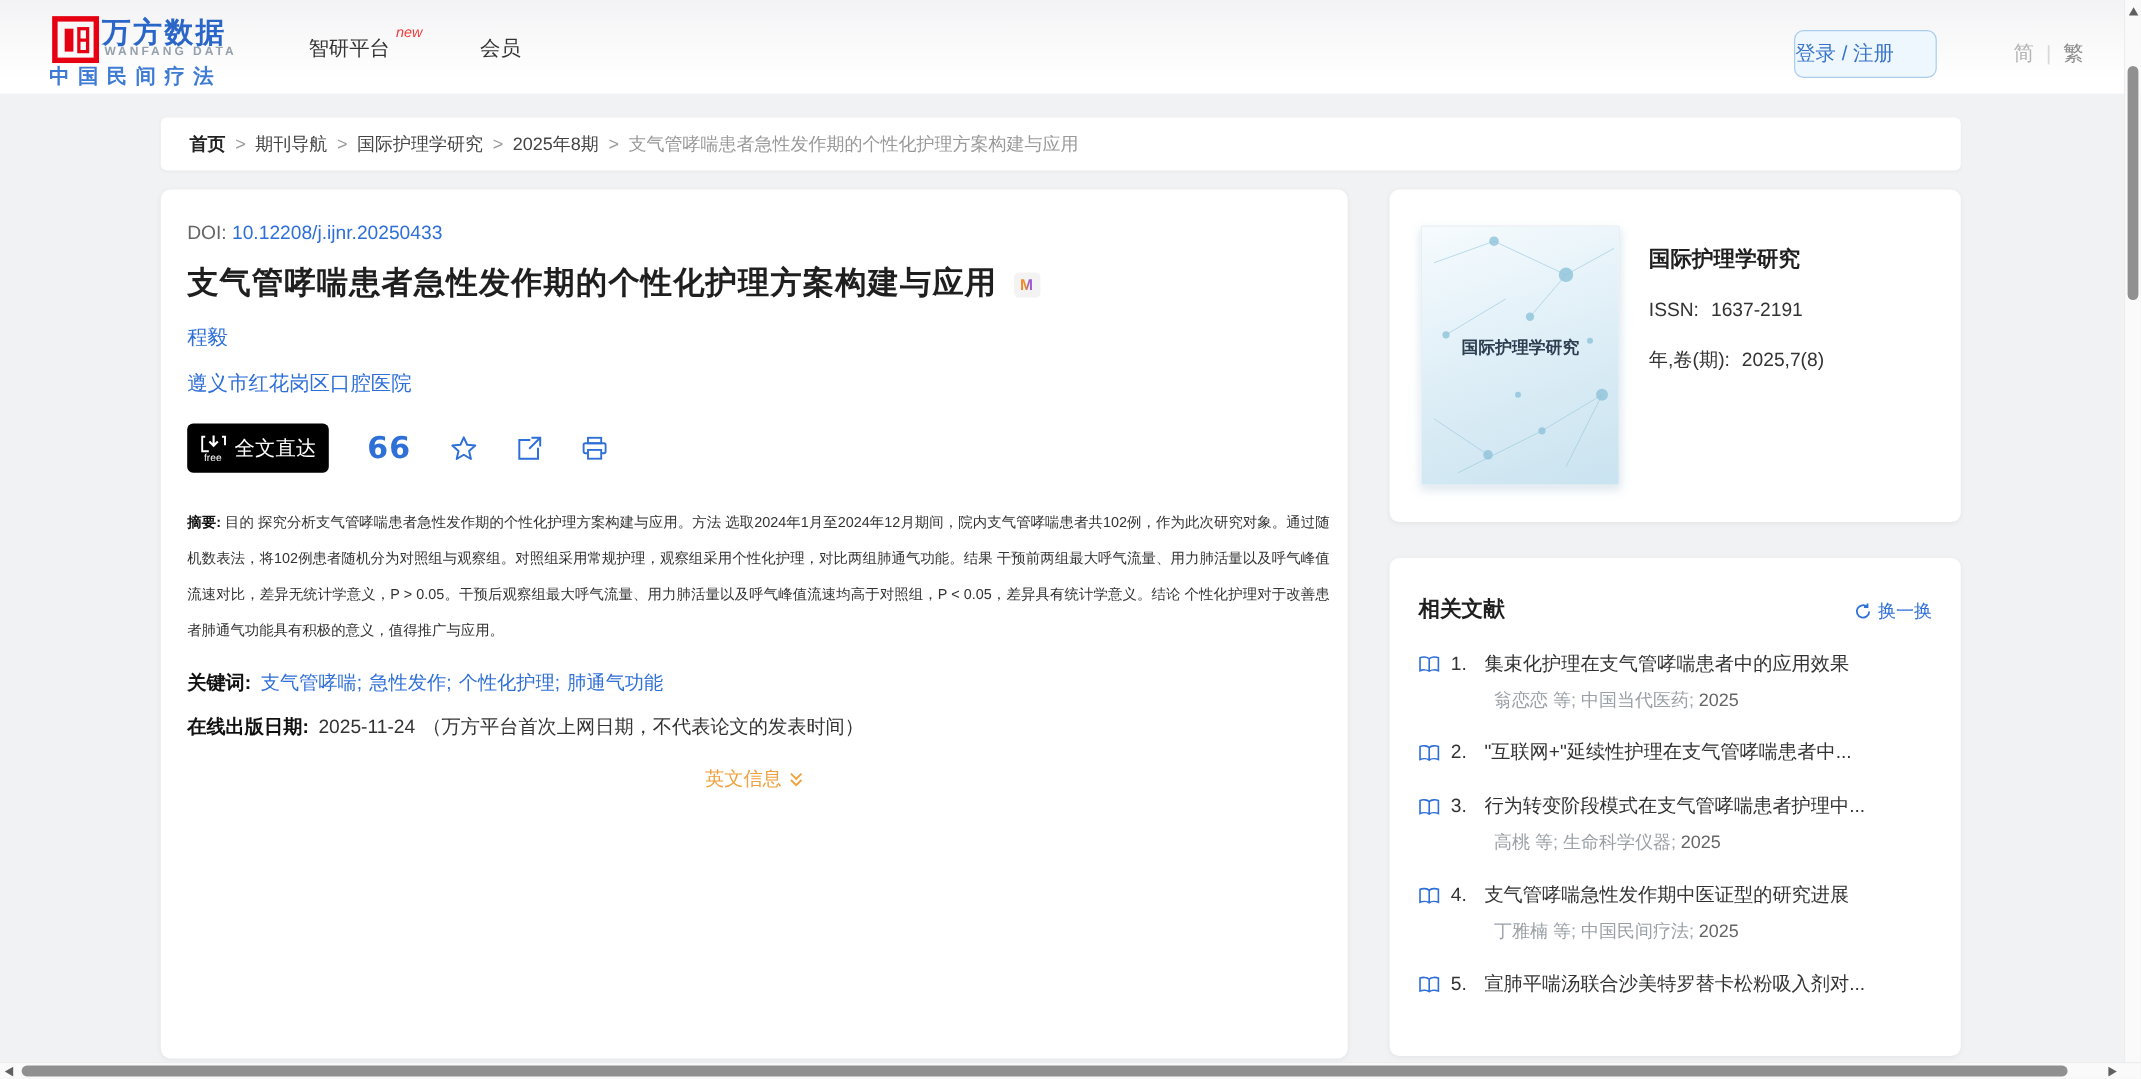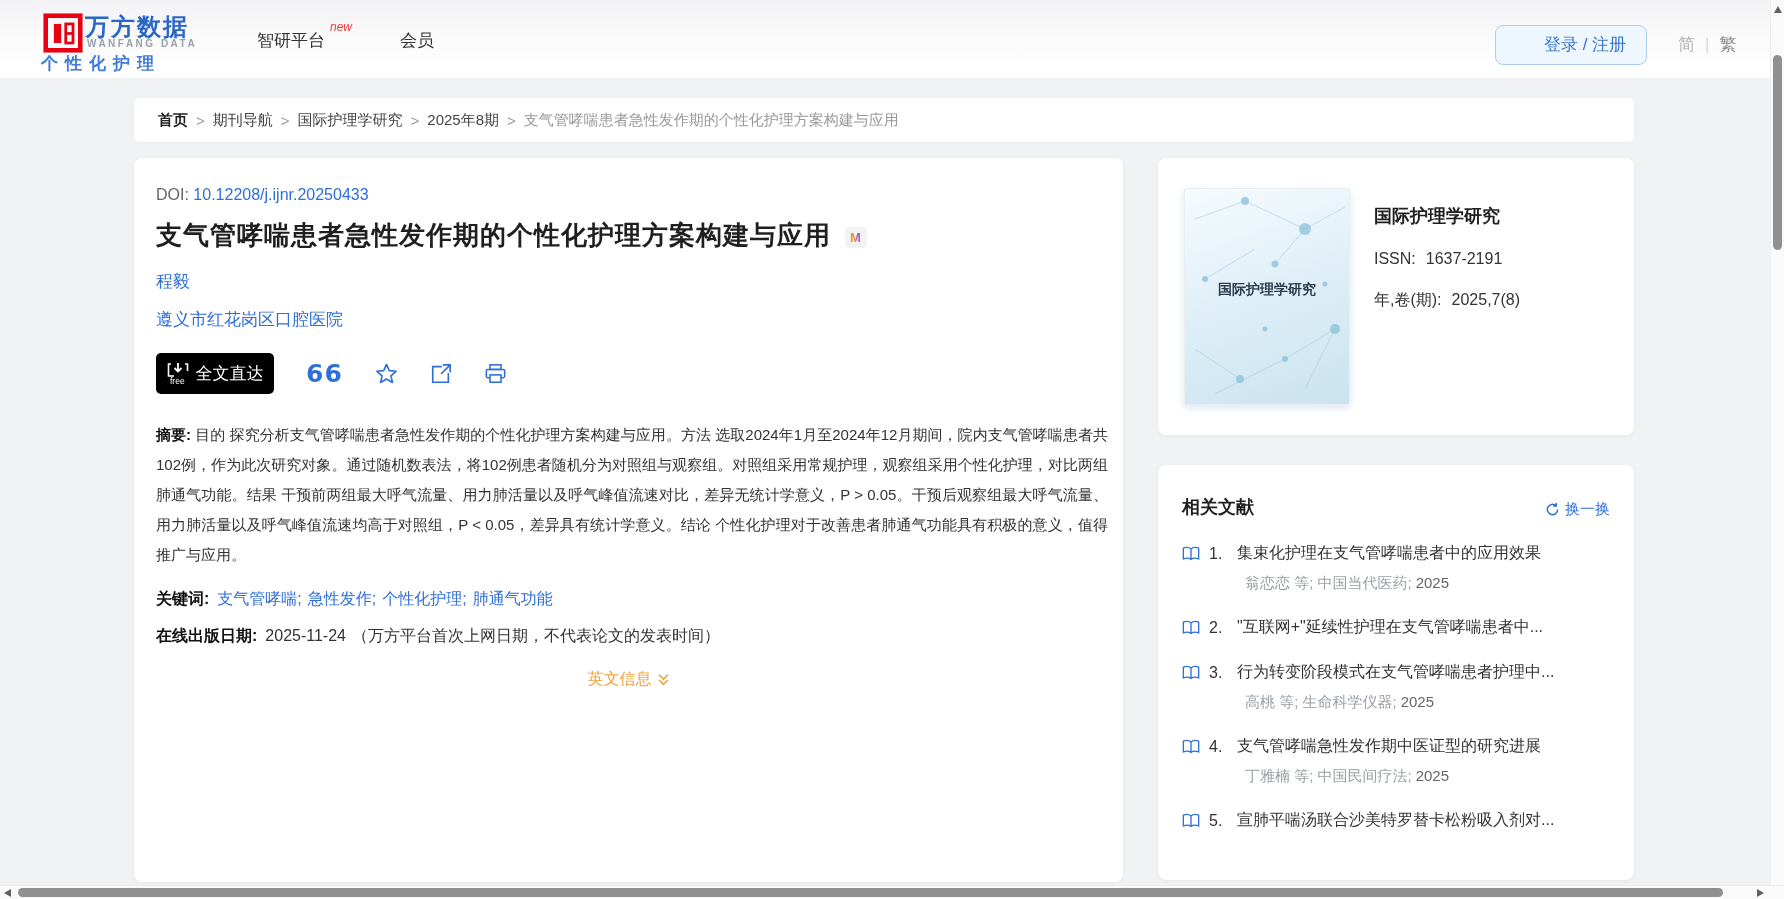--- a/index.html
+++ b/index.html
@@ -15,22 +15,22 @@
   .tagline  { position:absolute; left:41px; top:52px; font-size:17px; color:#3d7bd5; letter-spacing:7px; font-weight:bold; }
   .nav-item { position:absolute; top:29px; font-size:17px; color:#333; cursor:pointer; }
   .nav-platform { left:257px; }
   .nav-badge { position:absolute; left:330px; top:20px; font-size:12px; color:#f03b3b; font-style:italic; }
   .nav-member { left:400px; }
   .search-wrap { position:absolute; left:620px; top:18px; width:378px; height:50px; display:flex; }
   .search-input { width:288px; height:50px; border:1px solid #d9dbe0; border-right:none; border-radius:6px 0 0 6px;
     background:#fff; outline:none; font-size:16px; padding:0 14px; color:#333; }
   .search-btn { width:90px; height:50px; border:none; background:#6a5ff2; color:#fff; font-size:18px;
     border-radius:6px; margin-left:-4px; cursor:pointer; font-family:inherit; }
-  .login-btn { position:absolute; left:1495px; top:25px; width:152px; height:40px; background:#eef6fe;
-    border:1px solid #abcdf0; border-radius:8px; color:#3a74c9; font-size:17px; text-align:center; line-height:38px; cursor:pointer;padding-left:28px; }
+  .login-btn { position:absolute; left:1495px; top:25px; width:119px; height:40px; background:#eef6fe;
+    border:1px solid #abcdf0; border-radius:8px; color:#3a74c9; font-size:17px; text-align:left; line-height:38px; cursor:pointer; }
   .lang { position:absolute; left:1678px; top:33px; font-size:17px; }
   .lang-simple { color:#b3b3b3; }
   .lang-div { color:#d8d8d8; margin:0 10px; }
   .lang-trad { color:#8a8a8a; }
 
   
   .crumb-card { position:absolute; left:134px; top:98px; width:1500px; height:44px; background:#fff; border-radius:5px;
     display:flex; align-items:center; padding-left:24px; font-size:15px; box-shadow:0 1px 3px rgba(0,0,0,.04); }
   .crumb-home { font-weight:bold; color:#222; cursor:pointer; }
   .crumb-link { color:#444; cursor:pointer; }
@@ -51,21 +51,21 @@
     background-clip:text; -webkit-text-fill-color:transparent; }
   .art-author { margin-top:17px; font-size:17px; color:#2e6fd8; cursor:pointer; }
   .art-affil  { margin-top:15px; font-size:17px; color:#2e6fd8; cursor:pointer; }
 
   .actions { margin-top:22px; display:flex; align-items:center; }
   .fulltext-btn { width:118px; height:41px; background:#000000; border:none; border-radius:5px; color:#fff;
     font-size:17px; display:flex; align-items:center; justify-content:center; gap:7px; cursor:pointer; font-family:inherit; }
   .icon-btn { margin-left:32px; color:#2e6fd8; cursor:pointer; display:flex; align-items:center; }
   .cite-icon { font-size:25px; font-weight:bold; letter-spacing:1px; line-height:20px; font-family:"DejaVu Sans",sans-serif; }
 
-  .abstract { margin-top:26px; font-size:15px; line-height:30px; color:#333; width:952px; text-align:justify; }
+  .abstract { margin-top:26px; font-size:12px; line-height:30px; color:#333; width:952px; text-align:justify; }
   .abstract b { color:#111; }
   .kw-row { margin-top:19px; font-size:16px; }
   .kw-row b { color:#111; margin-right:8px; }
   .kw-link { color:#2e6fd8; margin-right:6px; cursor:pointer; }
   .date-row { margin-top:16px; font-size:16px; }
   .date-row b { color:#111; margin-right:8px; }
   .date-note { margin-left:6px; }
   .eng-row { margin-top:22px; text-align:center; font-size:16px; color:#f0a03c; }
   .eng-link { cursor:pointer; display:inline-flex; align-items:center; gap:5px; }
 
@@ -106,21 +106,21 @@
 
 <div class="header">
   <svg class="logo-icon" width="40" height="40" viewBox="0 0 44 44">
     <rect x="3" y="3" width="38" height="38" fill="none" stroke="#e60012" stroke-width="5"></rect>
     <rect x="12" y="12" width="8" height="21" fill="#e60012"></rect>
     <rect x="25" y="12" width="8" height="21" fill="none" stroke="#e60012" stroke-width="3"></rect>
     <line x1="25" y1="22.5" x2="33" y2="22.5" stroke="#e60012" stroke-width="3"></line>
   </svg>
   <div class="brand-cn">万方数据</div>
   <div class="brand-en">WANFANG DATA</div>
-  <div class="tagline">个性化护理</div>
+  <div class="tagline">中国民间疗法</div>
 
   <div class="nav-item nav-platform">智研平台</div>
   <div class="nav-badge">new</div>
   <div class="nav-item nav-member">会员</div>
 
 
   <div class="login-btn">登录 / 注册</div>
   <div class="lang">
     <span class="lang-simple">简</span><span class="lang-div">|</span><span class="lang-trad">繁</span>
   </div>

